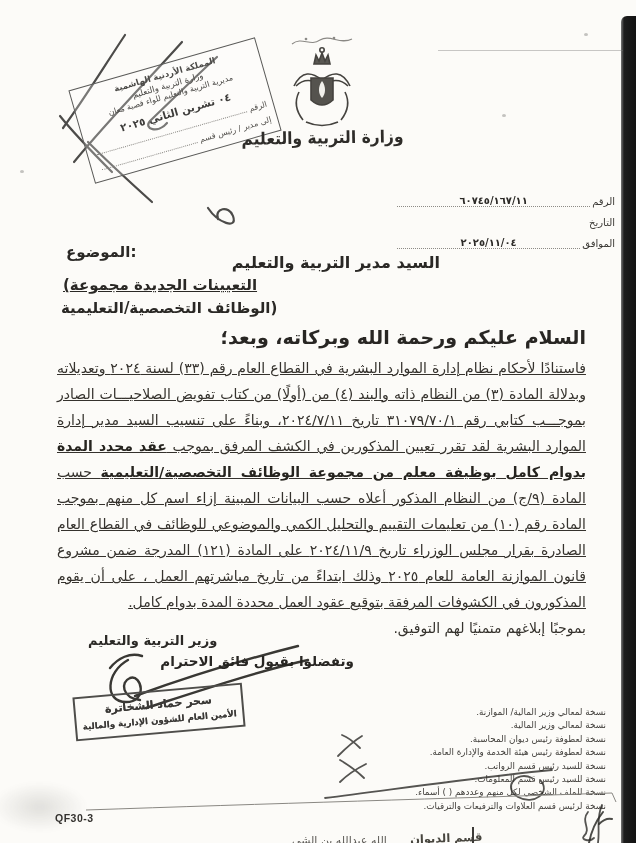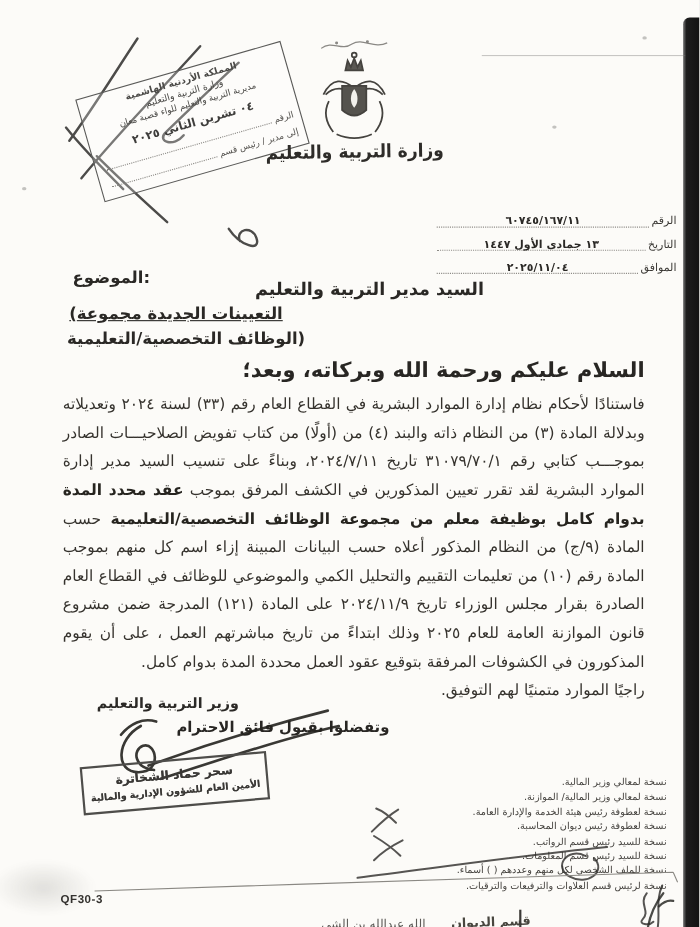--- a/index.html
+++ b/index.html
@@ -39,21 +39,21 @@
   .ref-row{display:flex; direction:rtl; align-items:flex-end; height:21px;}
   .ref-row .lbl{font-size:10px; white-space:nowrap; padding-left:2px;}
   .ref-row .leader{flex:1; border-bottom:1px dotted #8d8b86; text-align:center;}
   .ref-row .val{position:relative; top:2px; font-size:10px; font-weight:bold; color:#2b2926; white-space:nowrap;text-align:center;}
   
   .addressee{top:253px; right:196px; font-size:16px; font-weight:bold; color:#2a2825;}
   .subj{font-size:15px; font-weight:bold; color:#2a2825; white-space:nowrap;}
   
   .body-block{left:57px; top:326px; width:529px; direction:rtl; text-align:right;}
   .greeting{font-size:19px; font-weight:bold; color:#282623; margin-bottom:7px;}
-  .para{font-size:14px; line-height:26px; text-align:justify; text-justify:inter-word; color:#35322d;}
+  .para{font-size:14px; line-height:26px; text-align:justify; text-justify:inter-word; color:#35322d;text-decoration:underline;}
   .para b{color:#26241f;}
   .request{font-size:14px; line-height:26px; color:#35322d;}
   .salutation{font-size:13.5px; font-weight:bold; color:#282623; margin:12px 0 0; padding-left:180px; text-align:left; white-space:nowrap; margin-right:232px; text-align:right; padding:0;}
   
   .minister-title{left:88px; top:633px; font-size:13px; font-weight:bold; color:#2b2926; direction:rtl;}
   .name-stamp{left:74px; top:690px; width:158px; padding:6px 4px 7px; border:2px solid #4e4d4a;
     transform:rotate(-5deg); direction:rtl; text-align:center; color:#3a3835;}
   .name-stamp .nm{font-size:11px; font-weight:bold; text-shadow:0 0 .6px #555;}
   .name-stamp .tt{font-size:8.6px; font-weight:bold; margin-top:4px; text-shadow:0 0 .5px #666;}
   
@@ -121,59 +121,58 @@
   </svg>
   <div class="abs ministry-name">وزارة التربية والتعليم</div>
 
   <div class="abs ref-block">
     <div class="ref-row">
       <span class="lbl">الرقم</span>
       <span class="leader"><span class="val">٦٠٧٤٥/١٦٧/١١</span></span>
     </div>
     <div class="ref-row">
       <span class="lbl">التاريخ</span>
-      <span class="leader"><span class="val">١٣ جمادى الأول ١٤٤٧</span></span>
     </div>
     <div class="ref-row">
       <span class="lbl">الموافق</span>
       <span class="leader"><span class="val">٢٠٢٥/١١/٠٤</span></span>
     </div>
   </div>
 
   <div class="abs addressee">السيد مدير التربية والتعليم</div>
   <div class="abs subj" style="left:66px;top:243px;">الموضوع:</div>
   <div class="abs subj" style="left:63px;top:276px;text-decoration:underline;">(التعيينات الجديدة مجموعة</div>
   <div class="abs subj" style="left:61px;top:299px;">الوظائف التخصصية/التعليمية)</div>
 
   <div class="abs body-block">
     <div class="greeting">السلام عليكم ورحمة الله وبركاته، وبعد؛</div>
     <div class="para"><span>فاستنادًا لأحكام نظام إدارة الموارد البشرية في القطاع العام رقم (٣٣) لسنة ٢٠٢٤ وتعديلاته وبدلالة المادة (٣) من النظام ذاته والبند (٤) من (أولًا) من كتاب تفويض الصلاحيـــات الصادر بموجـــب كتابي رقم ٣١٠٧٩/٧٠/١ تاريخ ٢٠٢٤/٧/١١، وبناءً على تنسيب السيد مدير إدارة الموارد البشرية لقد تقرر تعيين المذكورين في الكشف المرفق بموجب </span><b>عقد محدد المدة بدوام كامل بوظيفة معلم من مجموعة الوظائف التخصصية/التعليمية</b><span> حسب المادة (٩/ج) من النظام المذكور أعلاه حسب البيانات المبينة إزاء اسم كل منهم بموجب المادة رقم (١٠) من تعليمات التقييم والتحليل الكمي والموضوعي للوظائف في القطاع العام الصادرة بقرار مجلس الوزراء تاريخ ٢٠٢٤/١١/٩ على المادة (١٢١) المدرجة ضمن مشروع قانون الموازنة العامة للعام ٢٠٢٥ وذلك ابتداءً من تاريخ مباشرتهم العمل ، على أن يقوم المذكورون في الكشوفات المرفقة بتوقيع عقود العمل محددة المدة بدوام كامل.</span></div>
-    <div class="request">راجيًا الموارد متمنيًا لهم التوفيق.</div>
+    <div class="request">بموجبًا إبلاغهم متمنيًا لهم التوفيق.</div>
     <div class="salutation">وتفضلوا بقبول فائق الاحترام</div>
   </div>
 
   <div class="abs minister-title">وزير التربية والتعليم</div>
   <svg class="abs" style="left:90px;top:618px;" width="235" height="112" viewBox="0 0 235 112">
     <g fill="none" stroke="#24231f" stroke-width="2.4" stroke-linecap="round" opacity=".9">
       <path d="M20,50 C28,40 40,34 52,38"></path>
       <path d="M38,42 C16,54 14,84 36,84 C58,84 52,56 40,60 C30,64 32,80 50,82"></path>
       <path d="M45,78 C100,58 160,40 208,28"></path>
       <path d="M56,90 C112,72 172,52 218,42"></path>
     </g>
   </svg>
   <div class="abs name-stamp">
     <div class="nm">سحر حماد الشخاترة</div>
     <div class="tt">الأمين العام للشؤون الإدارية والمالية</div>
   </div>
 
   <div class="abs dist">
+    <div>نسخة لمعالي وزير المالية/ الموازنة.</div>
     <div>نسخة لمعالي وزير المالية.</div>
-    <div>نسخة لمعالي وزير المالية/ الموازنة.</div>
+    <div>نسخة لعطوفة رئيس ديوان المحاسبة.</div>
     <div>نسخة لعطوفة رئيس هيئة الخدمة والإدارة العامة.</div>
-    <div>نسخة لعطوفة رئيس ديوان المحاسبة.</div>
     <div>نسخة للسيد رئيس قسم الرواتب.</div>
     <div>نسخة للسيد رئيس قسم المعلومات.</div>
     <div>نسخة للملف الشخصي لكل منهم وعددهم (    ) أسماء.</div>
     <div>نسخة لرئيس قسم العلاوات والترفيعات والترقيات.</div>
   </div>
 
   <svg class="abs" style="left:320px;top:700px;" width="300" height="143" viewBox="0 0 300 143">
     <g fill="none" stroke="#2c2b28" stroke-width="1.8" stroke-linecap="round" opacity=".8">
       <path d="M22,35 C30,38 36,44 40,48 M42,36 C32,42 24,50 18,56"></path>
       <path d="M20,60 C30,66 38,72 44,78 M46,64 C34,70 26,76 20,82"></path>

